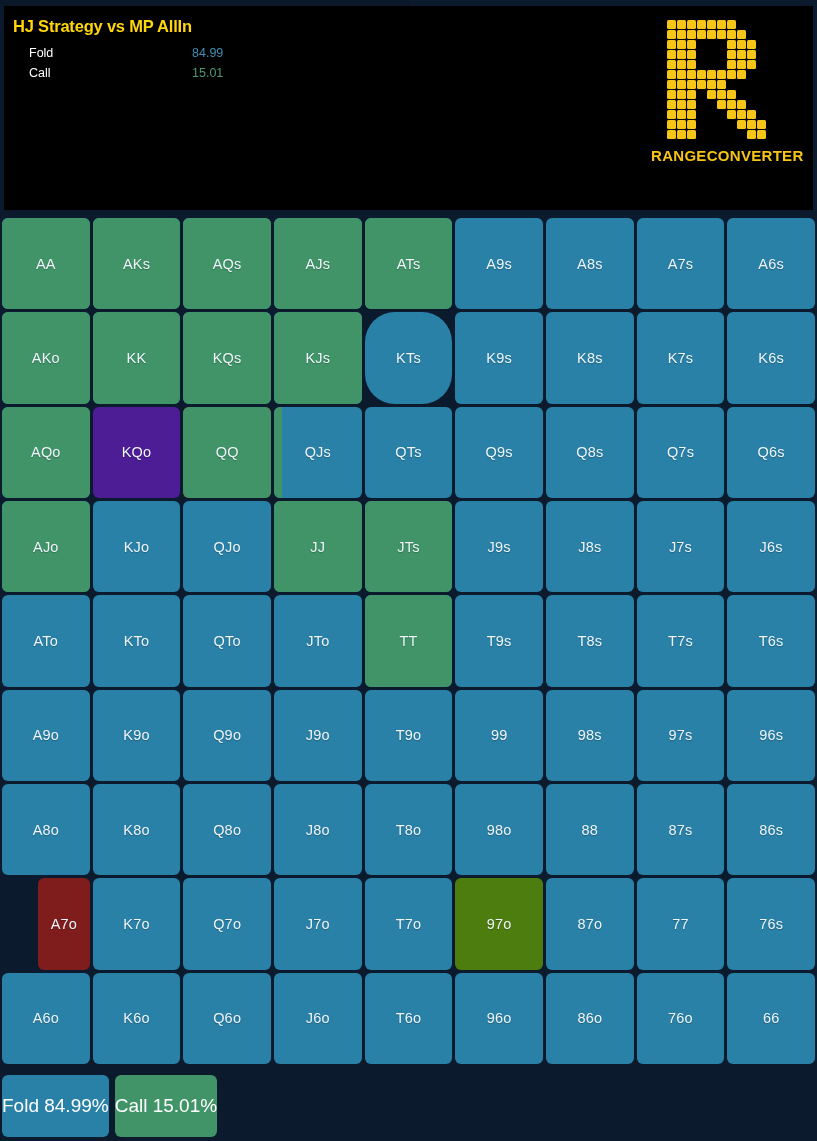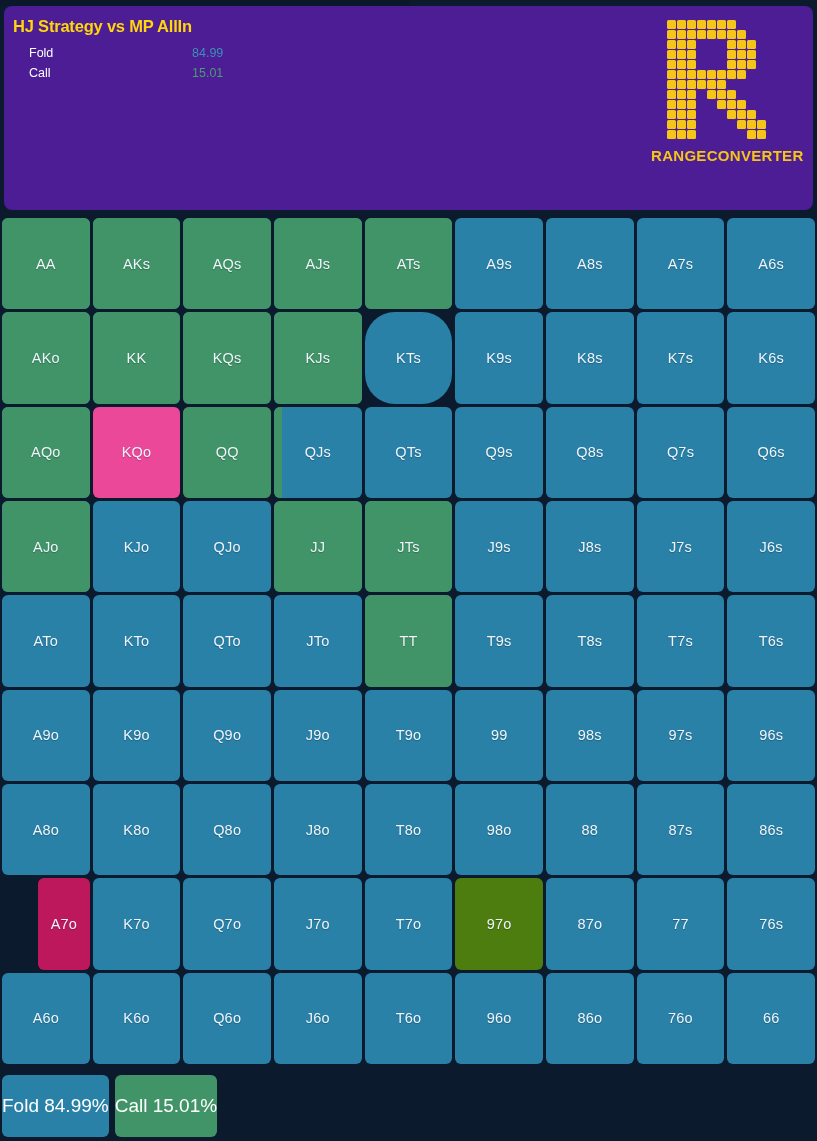--- a/index.html
+++ b/index.html
@@ -29,22 +29,22 @@
     background: #0a1829;
   }
 
   
   #header-panel {
     position: absolute;
     left: 4px;
     top: 6px;
     width: 809px;
     height: 204px;
-    background: #4c1d95;
-    border-radius: 8px;
+    background: #000000;
+    border-radius: 0;
     overflow: hidden;
   }
 
   #strategy-title {
     position: absolute;
     left: 9px;
     top: 11px;
     font-size: 16.5px;
     font-weight: bold;
     color: #ffd60a;
@@ -421,21 +421,21 @@
       <div class="cell" style="background: rgb(42, 129, 168);">
         <span class="cell-label">K7s</span>
       </div>
       <div class="cell" style="background: rgb(42, 129, 168);">
         <span class="cell-label">K6s</span>
       </div>
       <div class="cell" style="background: rgb(42, 129, 168);">
         <div class="cell-fill-call" style="width: 100%; background: rgb(65, 148, 104);"></div>
         <span class="cell-label">AQo</span>
       </div>
-      <div class="cell" style="background: #ec4899;">
+      <div class="cell" style="background: #4c1d95;">
         <span class="cell-label">KQo</span>
       </div>
       <div class="cell" style="background: #c2410c;">
         <div class="cell-fill-call" style="width: 100%; background: rgb(65, 148, 104);"></div>
         <span class="cell-label">QQ</span>
       </div>
       <div class="cell" style="background: rgb(42, 129, 168);">
         <div class="cell-fill-call" style="width: 9%; background: rgb(65, 148, 104);"></div>
         <span class="cell-label">QJs</span>
       </div>
@@ -559,21 +559,21 @@
       </div>
       <div class="cell" style="background: rgb(42, 129, 168);">
         <span class="cell-label">88</span>
       </div>
       <div class="cell" style="background: rgb(42, 129, 168);">
         <span class="cell-label">87s</span>
       </div>
       <div class="cell" style="background: rgb(42, 129, 168);">
         <span class="cell-label">86s</span>
       </div>
-      <div class="cell" style="background: #be185d; margin-left: 36px;">
+      <div class="cell" style="background: #7f1d1d; margin-left: 36px;">
         <span class="cell-label">A7o</span>
       </div>
       <div class="cell" style="background: rgb(42, 129, 168);">
         <span class="cell-label">K7o</span>
       </div>
       <div class="cell" style="background: rgb(42, 129, 168);">
         <span class="cell-label">Q7o</span>
       </div>
       <div class="cell" style="background: rgb(42, 129, 168);">
         <span class="cell-label">J7o</span>

